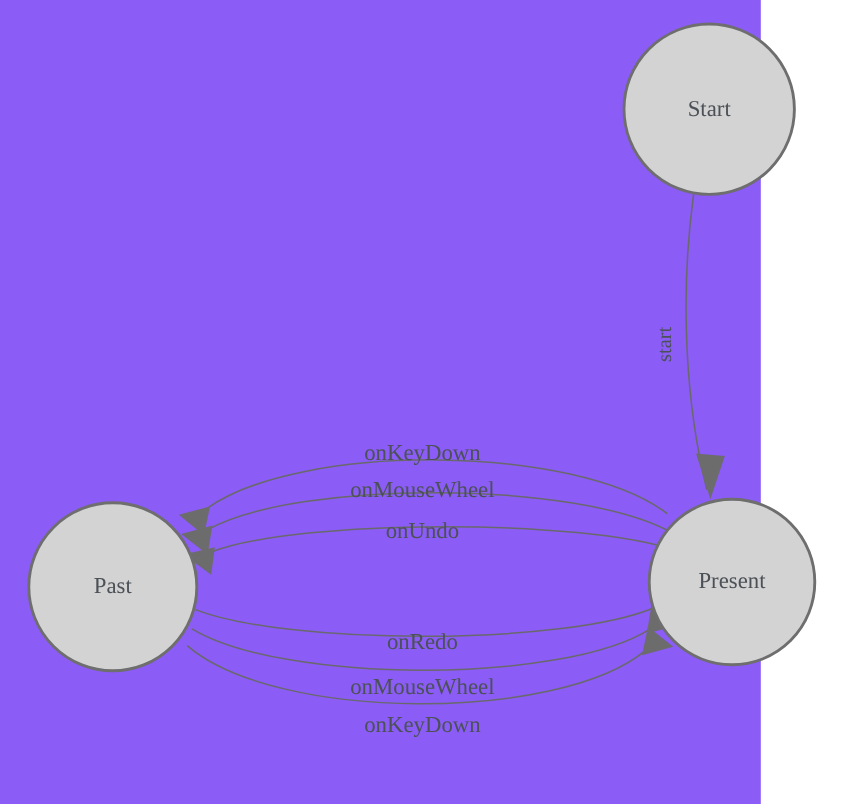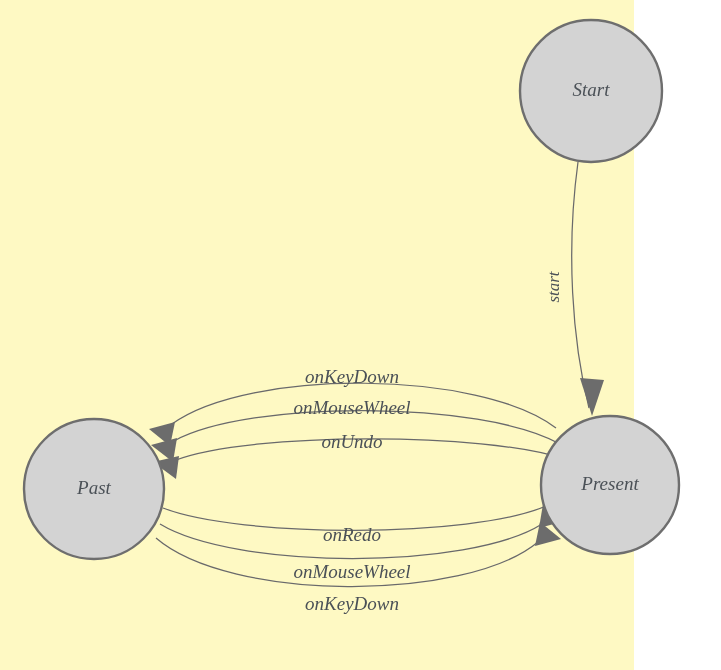--- a/index.html
+++ b/index.html
@@ -11,22 +11,21 @@
   body {
     width: 721px;
     height: 670px;
     overflow: hidden;
     font-family: "Liberation Serif", "DejaVu Serif", serif;
   }
   #diagram-canvas {
     position: relative;
     width: 634px;
     height: 670px;
-    background: #fef9c3;
-    font-style: italic;
+    background: #8b5cf6;
   }
   svg#graph {
     display: block;
     width: 721px;
     height: 670px;
   }
   .node-shape {
     fill: #d3d3d3;
     stroke: #6e6e6e;
     stroke-width: 2.4;

